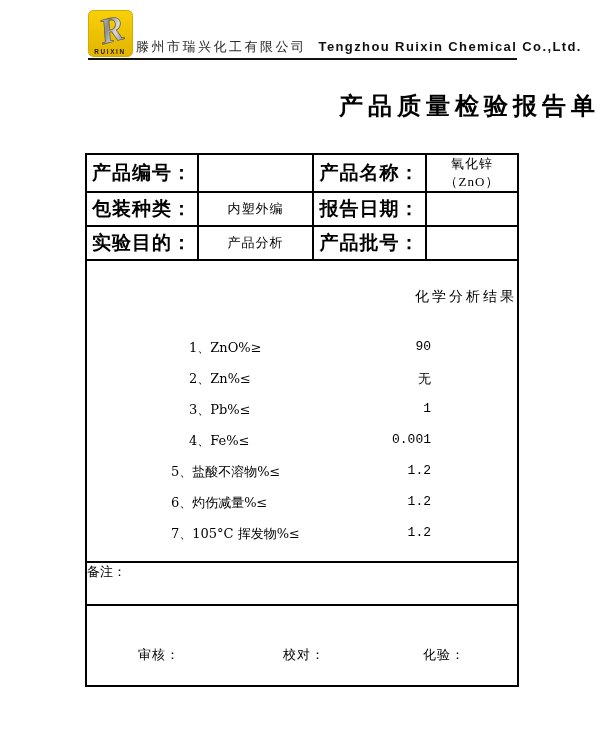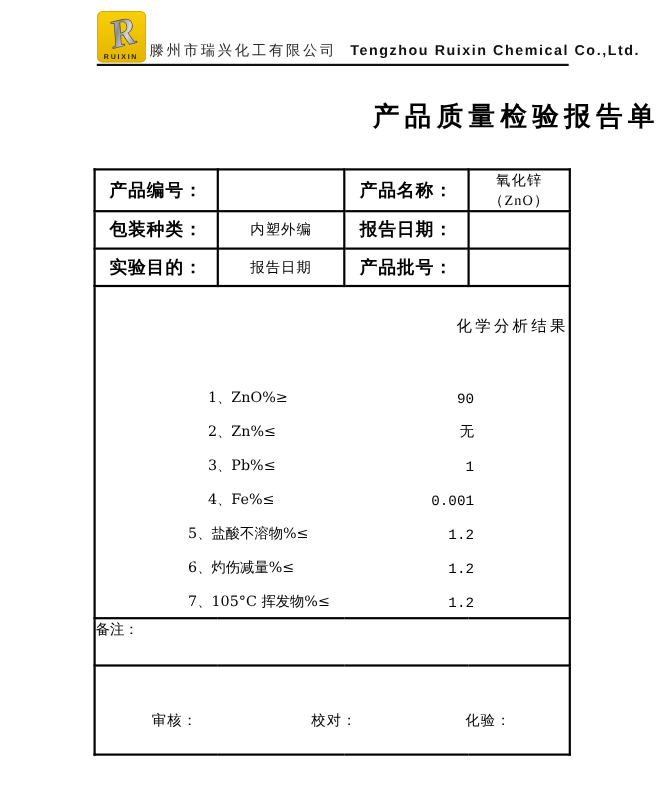--- a/index.html
+++ b/index.html
@@ -28,37 +28,37 @@
   }
 
   
   table.doc {
     position:absolute; left:85px; top:153px; width:432px;
     border-collapse:collapse; table-layout:fixed;
   }
   table.doc td { border:2px solid #000; padding:0; overflow:hidden; }
   td.lbl {
     height:32px; text-align:center; vertical-align:middle;
-    font-weight:bold; font-size:16px; letter-spacing:1px;
+    font-weight:bold; font-size:19px; letter-spacing:1px;
   }
   td.val {
     text-align:center; vertical-align:middle;
     font-family:"Liberation Serif","DejaVu Serif",serif; font-size:13px; letter-spacing:1px;
   }
 
   
   td.chem-cell { height:300px; vertical-align:top; }
   .chem-heading {
     margin-top:27px; text-align:right;
     font-family:"Liberation Serif","DejaVu Serif",serif;
     font-size:14px; letter-spacing:3px;
   }
   .chem-list { margin:33px 0 0 84px; width:260px; }
   .chem-item {
-    display:flex; justify-content:space-between; align-items:flex-end;
+    display:flex; justify-content:space-between; align-items:flex-start;
     height:31px; font-family:"DejaVu Serif","Liberation Serif",serif; font-size:13px;
   }
   .chem-item:nth-child(-n+4) .chem-label { padding-left:18px; }
   .chem-value { font-family:"Liberation Mono","DejaVu Sans Mono",monospace; font-size:13px; }
 
   
   td.remark-cell {
     height:41px; vertical-align:top; text-align:left; padding:6px 8px;
     font-family:"Liberation Serif","DejaVu Serif",serif; font-size:13px;
   }
@@ -116,21 +116,21 @@
         <td class="val">氧化锌（ZnO）</td>
       </tr>
       <tr>
         <td class="lbl">包装种类：</td>
         <td class="val">内塑外编</td>
         <td class="lbl">报告日期：</td>
         <td class="val"></td>
       </tr>
       <tr>
         <td class="lbl">实验目的：</td>
-        <td class="val">报告日期</td>
+        <td class="val">产品分析</td>
         <td class="lbl">产品批号：</td>
         <td class="val"></td>
       </tr>
 
       <tr>
         <td class="chem-cell" colspan="4">
           <div class="chem-heading">化学分析结果</div>
           <div class="chem-list">
             <div class="chem-item">
               <span class="chem-label">1、ZnO%≥</span>

